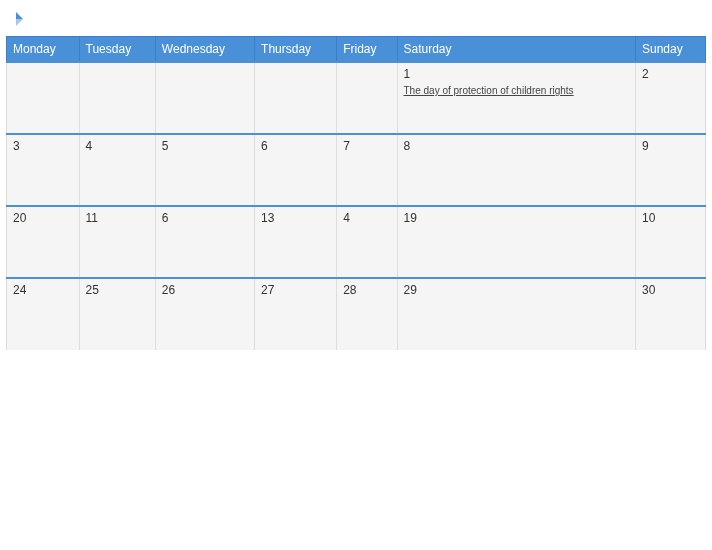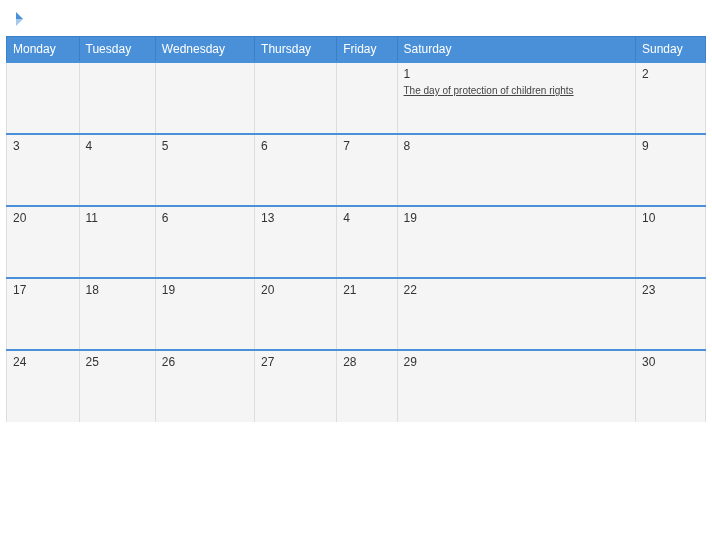--- a/index.html
+++ b/index.html
@@ -186,43 +186,20 @@
           </td>
           <td>
             <span class="day-number">19</span>
           </td>
           <td>
             <span class="day-number">10</span>
           </td>
         </tr>
         <tr>
           <td>
-            <span class="day-number">17</span>
-          </td>
-          <td>
-            <span class="day-number">18</span>
-          </td>
-          <td>
-            <span class="day-number">19</span>
-          </td>
-          <td>
-            <span class="day-number">20</span>
-          </td>
-          <td>
-            <span class="day-number">21</span>
-          </td>
-          <td>
-            <span class="day-number">22</span>
-          </td>
-          <td>
-            <span class="day-number">23</span>
-          </td>
-        </tr>
-        <tr>
-          <td>
             <span class="day-number">24</span>
           </td>
           <td>
             <span class="day-number">25</span>
           </td>
           <td>
             <span class="day-number">26</span>
           </td>
           <td>
             <span class="day-number">27</span>

